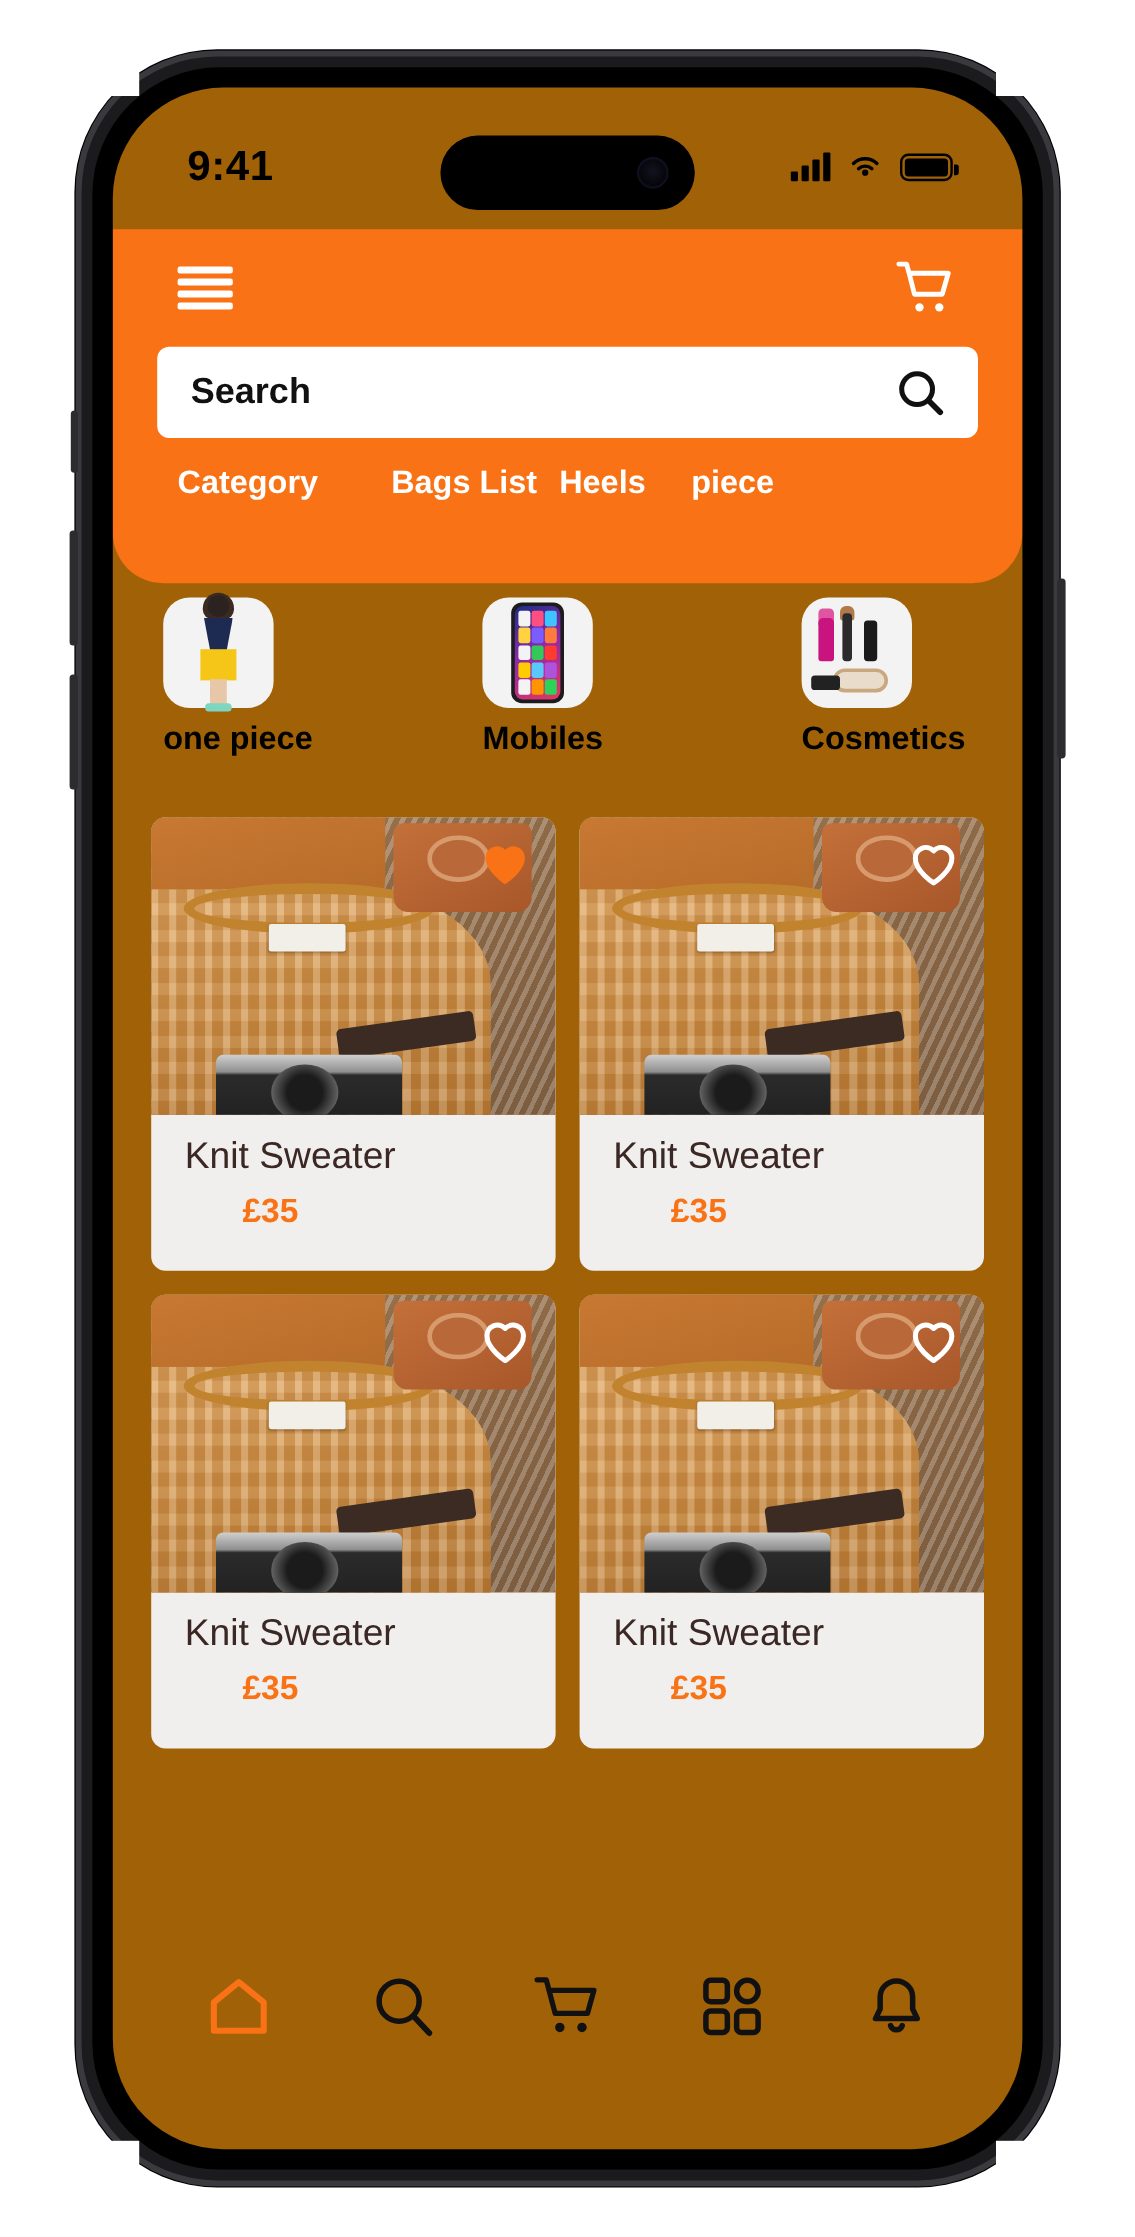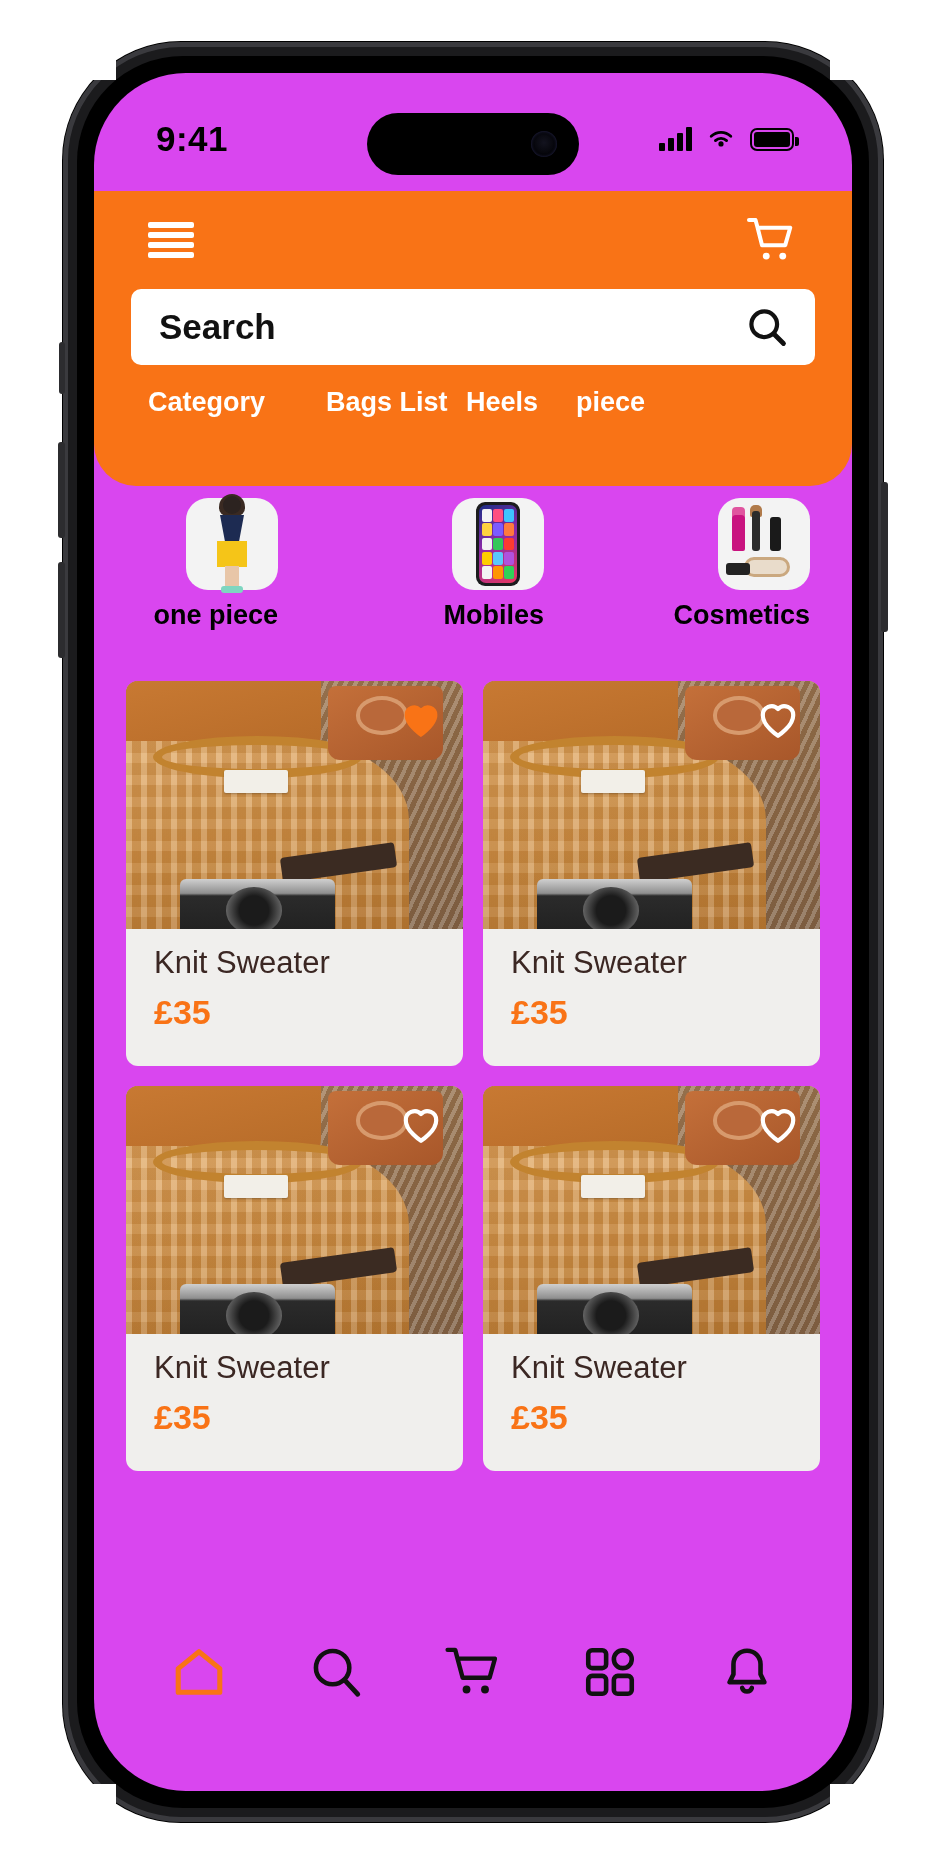--- a/index.html
+++ b/index.html
@@ -14,21 +14,21 @@
     background:#1b1b1d;
     border-radius:118px;
     box-shadow: inset 0 0 0 5px #3a3a3e, 0 0 0 1px #000;
   }
   .phone-inner {
     position:absolute; left:14px; top:14px; right:14px; bottom:14px;
     background:#000; border-radius:106px;
   }
   .screen {
     position:absolute; left:17px; top:17px; right:17px; bottom:17px;
-    background:#d946ef; border-radius:92px; overflow:hidden;
+    background:#a16207; border-radius:92px; overflow:hidden;
   }
   
   .btn-side { position:absolute; background:#2c2c2f; border-radius:3px; }
   .btn-silent { left:-4px; top:300px; width:6px; height:52px; }
   .btn-volup  { left:-5px; top:400px; width:7px; height:96px; }
   .btn-voldn  { left:-5px; top:520px; width:7px; height:96px; }
   .btn-power  { right:-5px; top:440px; width:7px; height:150px; }
 
   
   .statusbar {
@@ -74,42 +74,42 @@
   .hamburger span { display:block; height:6px; background:#fff; border-radius:2px; }
   .cart-top { width:52px; height:46px; }
 
   .searchbar {
     position:absolute; left:37px; top:98px; width:calc(100% - 74px); height:76px;
     background:#fff; border-radius:10px;
     display:flex; align-items:center; justify-content:space-between;
     padding:0 26px 0 28px;
   }
   .searchbar input {
-    border:0; outline:0; font-family:inherit; font-size:35px; font-weight:700;
+    border:0; outline:0; font-family:inherit; font-size:30px; font-weight:700;
     color:#111; background:transparent; width:80%;
   }
   .searchbar input::placeholder { color:#111; opacity:1; }
 
   .navlinks {
     position:absolute; left:0; top:196px; width:100%;
     display:flex; align-items:center; padding:0 54px; gap:0;
   }
   .navlinks a {
     color:#fff; font-size:27px; font-weight:700; text-decoration:none; white-space:nowrap;
   }
   .navlinks a:nth-child(1){ width:178px; }
   .navlinks a:nth-child(2){ width:140px; }
   .navlinks a:nth-child(3){ width:110px; }
 
   
   .cats {
     position:absolute; left:0; top:425px; width:100%;
     display:flex; justify-content:space-between; padding:0 42px;
   }
-  .cat { width:142px; display:flex; flex-direction:column; align-items:flex-end; gap:10px; }
+  .cat { width:142px; display:flex; flex-direction:column; align-items:flex-start; gap:10px; }
   .cat-thumb {
     width:92px; height:92px; border-radius:22px; background:#f3f3f3;
     display:flex; align-items:center; justify-content:center; position:relative;
   }
   .cat-label { font-size:27px; font-weight:700; color:#000; white-space:nowrap; }
 
   
   .ill-dress { position:relative; width:46px; height:96px; }
   .ill-dress .head { position:absolute; left:14px; top:0; width:18px; height:18px; border-radius:50%; background:#2c2320; }
   .ill-dress .hair { position:absolute; left:10px; top:-2px; width:26px; height:22px; border-radius:13px 13px 8px 8px; background:#3a2a22; }
@@ -151,21 +151,21 @@
   
   .grid {
     position:absolute; left:32px; top:608px; width:calc(100% - 64px);
     display:grid; grid-template-columns:1fr 1fr; gap:20px 20px;
   }
   .card { border-radius:12px; overflow:hidden; background:#f0efed; }
   .card-img { position:relative; width:100%; height:248px; overflow:hidden; background:#b5762f; }
   .heart { position:absolute; right:18px; top:14px; width:48px; height:48px; }
   .card-body { padding:16px 28px 34px 28px; }
   .card-title { font-size:31px; color:#3b2723; font-weight:400; margin-bottom:12px; }
-  .card-price { font-size:34px; color:#F97316; font-weight:700; }
+  .card-price { font-size:28px; color:#F97316; font-weight:700;margin-left:48px; }
 
   
   .photo { position:absolute; inset:0; }
   .photo .fur {
     position:absolute; inset:0;
     background:
       repeating-linear-gradient(115deg, rgba(255,255,255,.22) 0 4px, rgba(120,86,56,.22) 4px 9px),
       linear-gradient(160deg,#a9815a 0%,#8e6a47 45%,#7d5e42 100%);
   }
   .photo .scarf {

